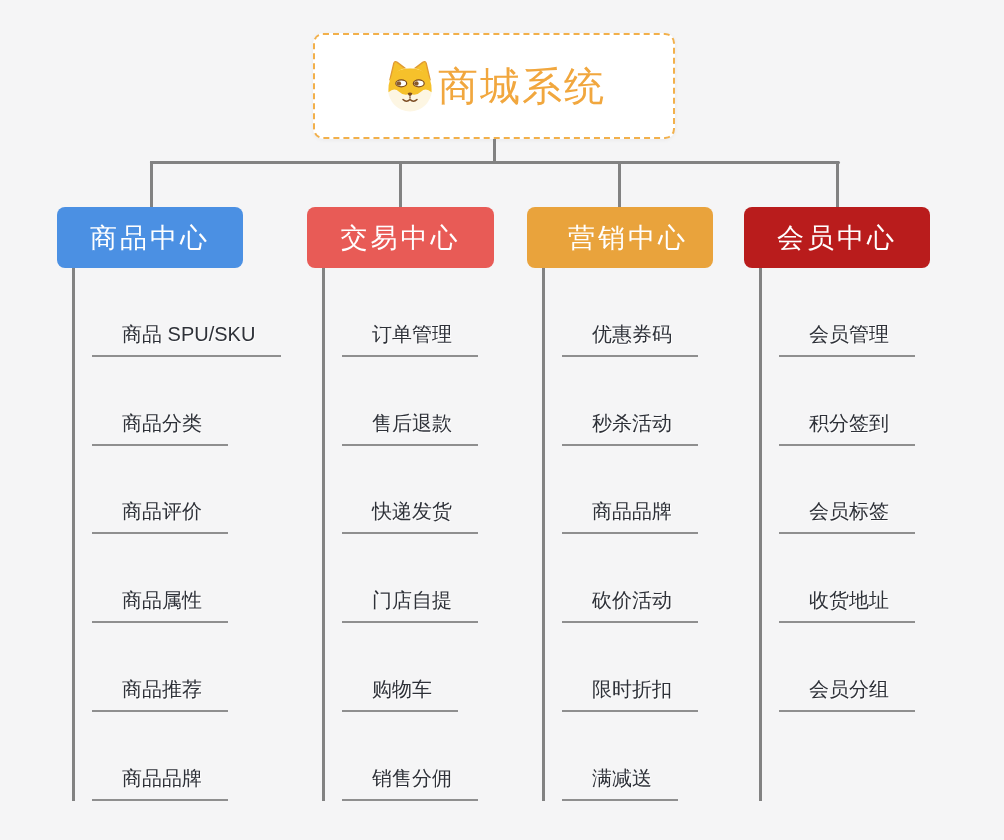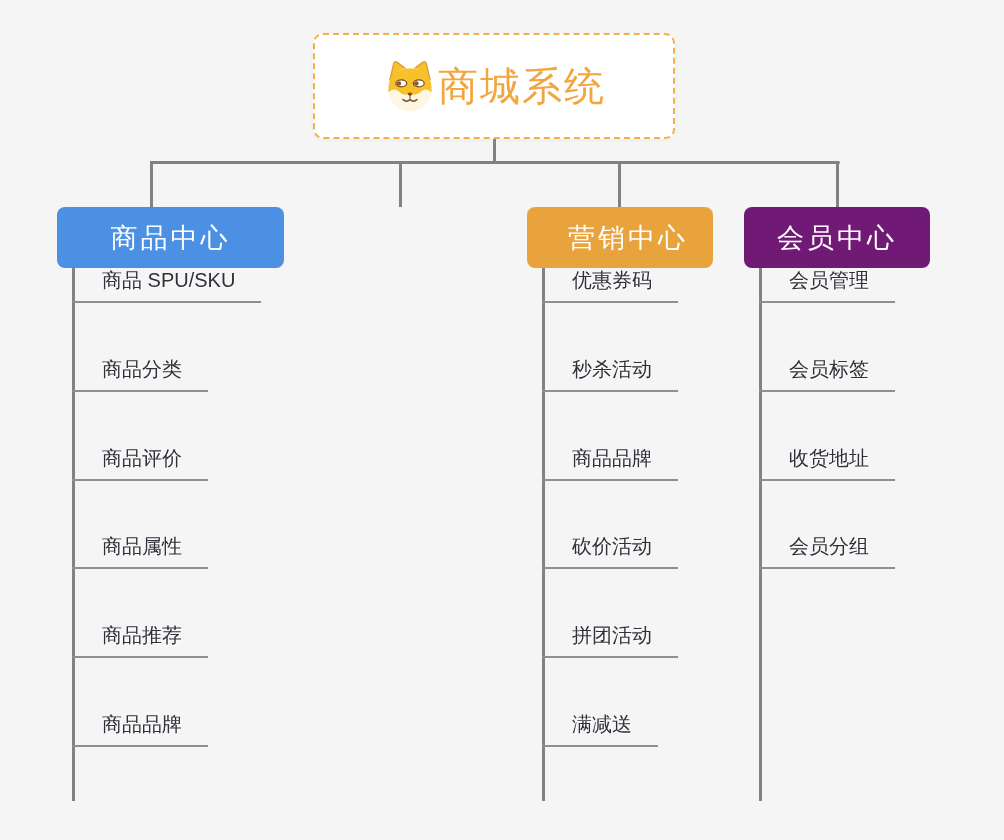--- a/index.html
+++ b/index.html
@@ -20,31 +20,31 @@
   .conn{position:absolute;background:#828282;}
   .conn-root-stem{left:493px;top:139px;width:3px;height:24px;}
   .conn-horizontal{left:150px;top:161px;width:690px;height:3px;border-radius:2px;}
   .conn-drop{top:161px;width:3px;height:46px;}
   .drop-1{left:150px;}
   .drop-2{left:399px;}
   .drop-3{left:618px;}
   .drop-4{left:836px;}
   
   .branch{position:absolute;top:207px;}
-  .branch-1{left:57px;width:227px;}
+  .branch-1{left:57px;width:186px;}
   .branch-2{left:307px;width:187px;}
   .branch-3{left:527px;width:186px;}
   .branch-4{left:744px;width:186px;}
   .branch-header{
     height:61px;border-radius:8px;color:#ffffff;font-size:27px;letter-spacing:3px;
     display:flex;align-items:center;justify-content:center;cursor:pointer;
   }
   .branch-stem{position:absolute;left:15px;top:61px;width:3px;height:533px;}
   .items{position:absolute;left:15px;top:61px;}
-  .item{height:88.8px;display:flex;align-items:flex-start;}
+  .item{height:88.8px;display:flex;align-items:flex-end;padding-left:20px;}
   .item-label{
     display:inline-block;white-space:nowrap;font-size:20px;color:#2e3138;
     padding:0 26px 9px 30px;border-bottom:2px solid #8f8f8f;
     text-shadow:1px 1px 0 rgba(255,255,255,.85);cursor:pointer;line-height:1.2;
   }
 </style>
 </head>
 <body>
 
 <div class="canvas">
@@ -93,52 +93,79 @@
         </div>
       <div class="item">
           <span class="item-label">商品推荐</span>
         </div>
       <div class="item">
           <span class="item-label">商品品牌</span>
         </div>
     </div>
   </div>
 
+  <div class="branch branch-2">
+    <div class="branch-header" style="background-color: rgb(232, 91, 86);">交易中心</div>
+    <div class="branch-stem" style="background-color: rgb(130, 130, 130);"></div>
+    <div class="items">
+      <div class="item">
+          <span class="item-label">订单管理</span>
+        </div>
+      <div class="item">
+          <span class="item-label">售后退款</span>
+        </div>
+      <div class="item">
+          <span class="item-label">快递发货</span>
+        </div>
+      <div class="item">
+          <span class="item-label">门店自提</span>
+        </div>
+      <div class="item">
+          <span class="item-label">购物车</span>
+        </div>
+      <div class="item">
+          <span class="item-label">销售分佣</span>
+        </div>
+    </div>
+  </div>
 
   <div class="branch branch-3">
     <div class="branch-header" style="background-color: rgb(233, 163, 60); padding-left: 16px;">营销中心</div>
     <div class="branch-stem" style="background-color: rgb(130, 130, 130);"></div>
     <div class="items">
       <div class="item">
           <span class="item-label">优惠券码</span>
         </div>
       <div class="item">
           <span class="item-label">秒杀活动</span>
         </div>
       <div class="item">
           <span class="item-label">商品品牌</span>
         </div>
       <div class="item">
           <span class="item-label">砍价活动</span>
         </div>
       <div class="item">
-          <span class="item-label">拼团活动</span>
+          <span class="item-label">限时折扣</span>
         </div>
       <div class="item">
           <span class="item-label">满减送</span>
         </div>
     </div>
   </div>
 
   <div class="branch branch-4">
-    <div class="branch-header" style="background-color: #701a75;">会员中心</div>
+    <div class="branch-header" style="background-color: #b91c1c;">会员中心</div>
     <div class="branch-stem" style="background-color: rgb(130, 130, 130);"></div>
     <div class="items">
       <div class="item">
           <span class="item-label">会员管理</span>
+        </div>
+      <div class="item">
+          <span class="item-label">积分签到</span>
         </div>
       <div class="item">
           <span class="item-label">会员标签</span>
         </div>
       <div class="item">
           <span class="item-label">收货地址</span>
         </div>
       <div class="item">
           <span class="item-label">会员分组</span>
         </div>

